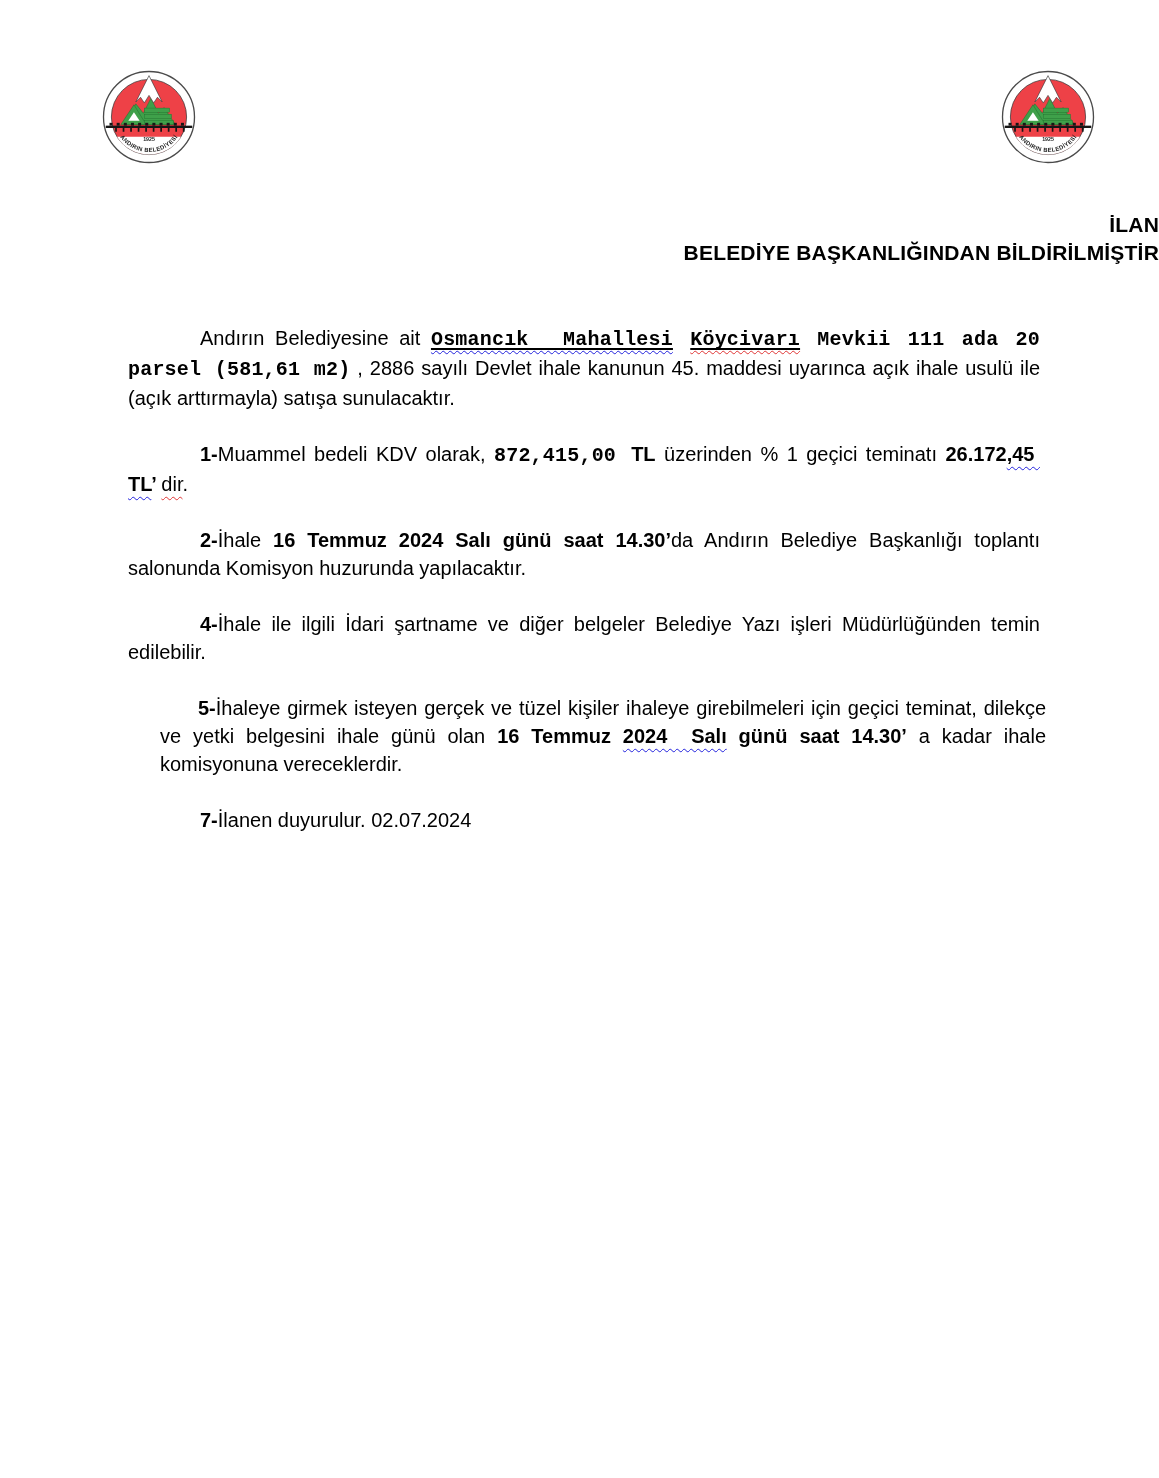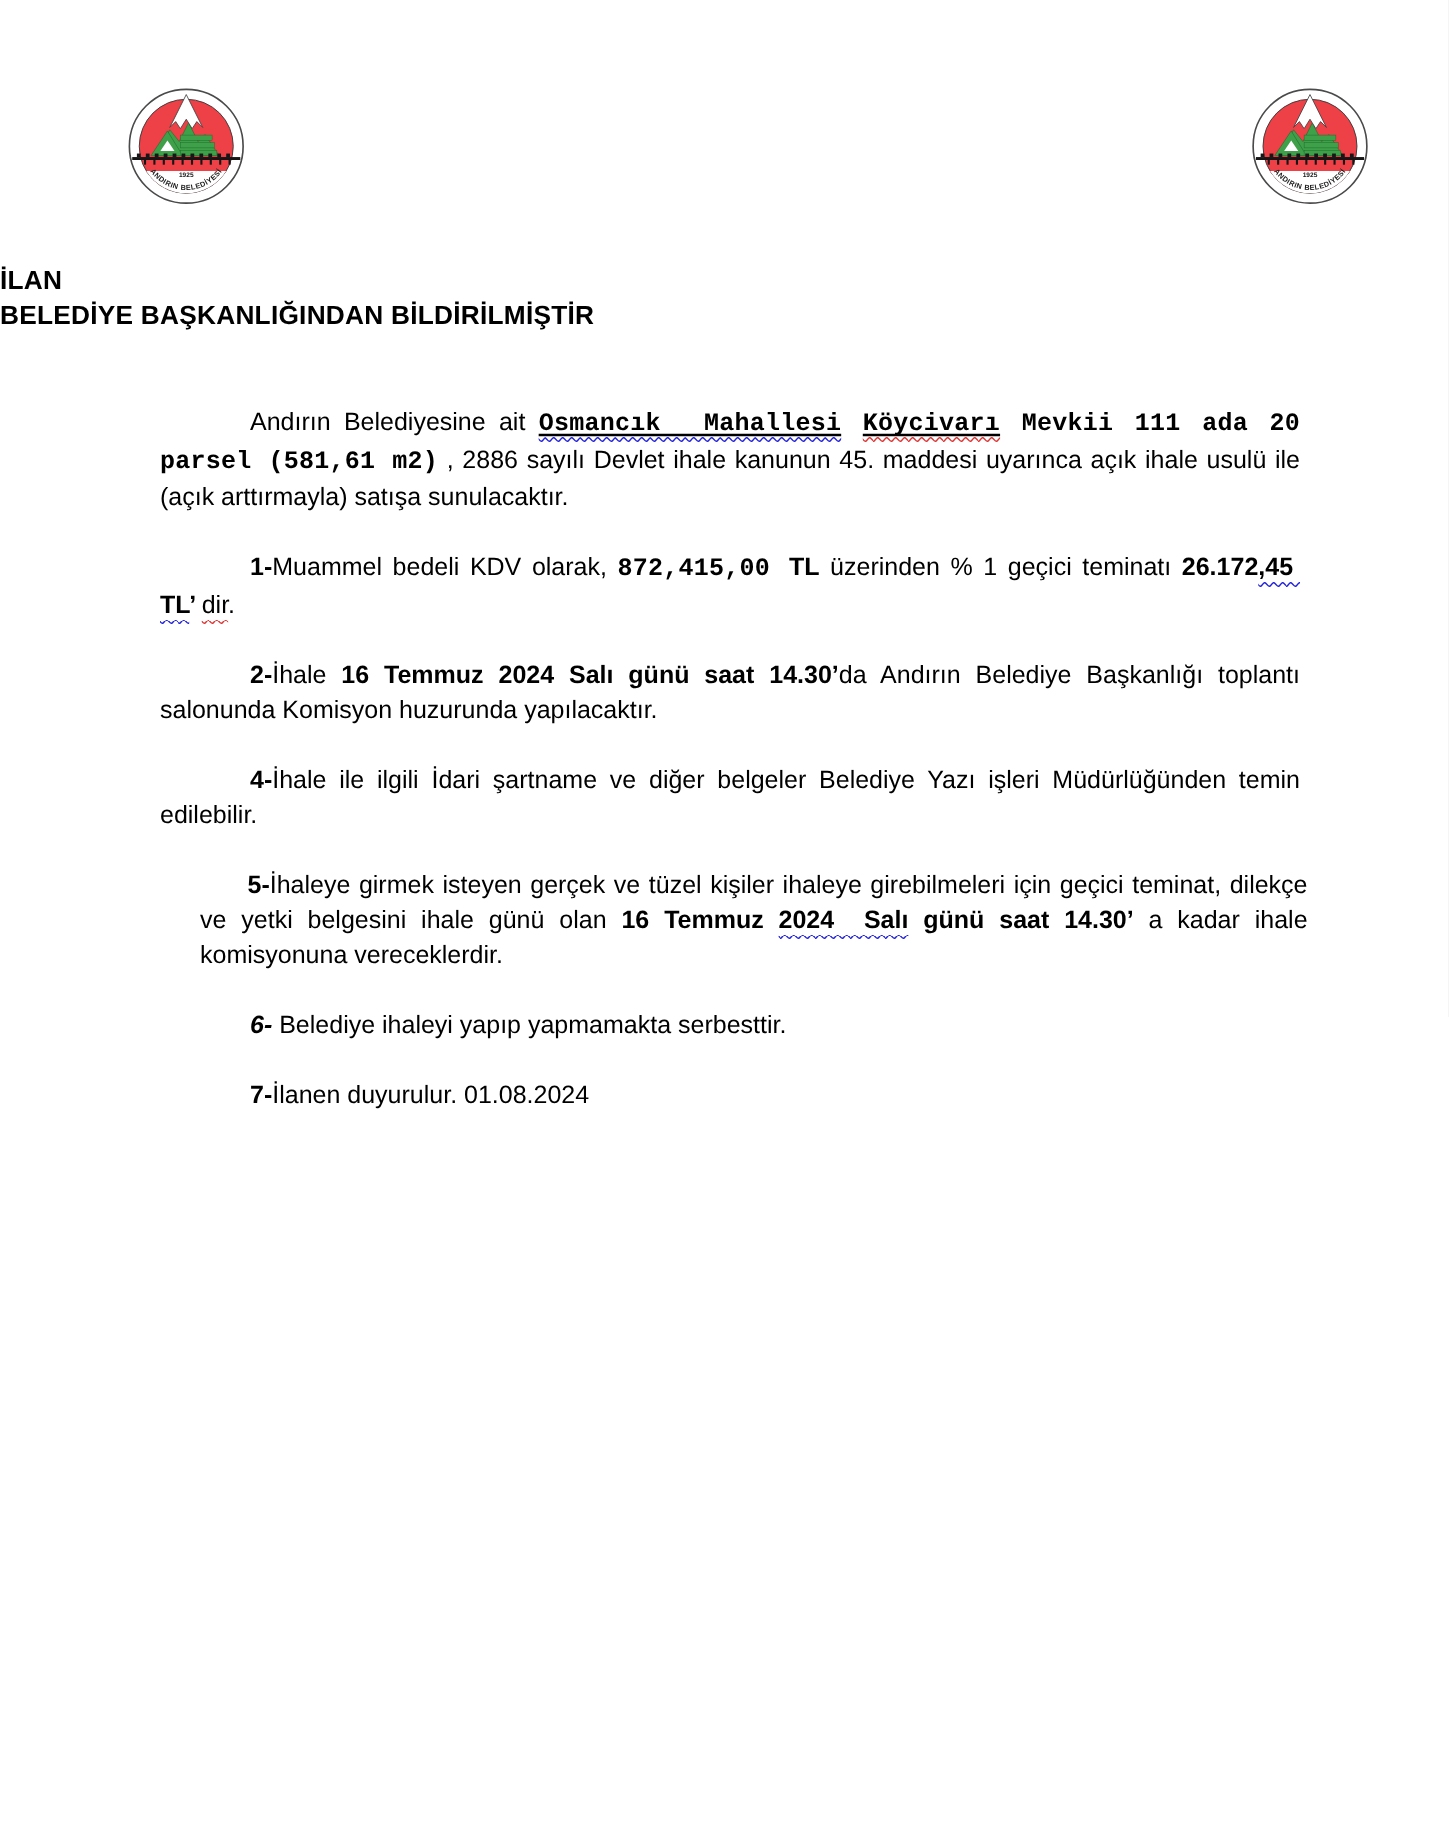--- a/index.html
+++ b/index.html
@@ -1,21 +1,21 @@
 <!DOCTYPE html>
 <html><head>
 <meta charset="utf-8">
 <style>
   html,body{margin:0;padding:0;background:#e8e8e8;}
   .page{position:relative;width:1159px;height:1478px;background:#fff;margin:0 auto;
         font-family:"Liberation Sans",sans-serif;color:#000;overflow:hidden;}
   .logo{position:absolute;top:70px;width:94px;height:94px;}
   .logo.left{left:102px;}
   .logo.right{left:1001px;}
-  .titleblock{padding-top:211px;text-align:left;font-weight:bold;
+  .titleblock{padding-top:211px;text-align:right;font-weight:bold;
               font-size:21px;line-height:28px;letter-spacing:.2px;}
   .content{margin:57px 119px 0 128px;font-size:20px;line-height:28px;
            text-align:justify;hyphens:none;}
   p.para{margin:0 0 28px 0;text-indent:72px;}
   p.para.hanging{margin-left:32px;margin-right:-6px;text-indent:38px;}
   .b{font-weight:bold;}
   .i{font-style:italic;}
   .serif{font-family:Liberation Mono, monospace;letter-spacing:.2px;}
   .u{text-decoration-line:underline;text-decoration-thickness:1.6px;
      text-underline-offset:2.5px;text-decoration-skip-ink:none;}
@@ -122,17 +122,16 @@
     <div>İLAN</div>
     <div>BELEDİYE BAŞKANLIĞINDAN BİLDİRİLMİŞTİR</div>
   </div>
 
   <div class="content">
       <p class="para"><span>Andırın Belediyesine ait </span><span class="b serif u"><span class="wavy-blue">Osmancık&nbsp; Mahallesi</span></span><span class="b serif"> </span><span class="b serif u"><span class="wavy-red">Köycivarı</span></span><span class="b serif"> Mevkii 111 ada 20 parsel (581,61 m2)</span><span> , 2886 sayılı Devlet ihale kanunun 45. maddesi uyarınca açık ihale usulü ile (açık arttırmayla) satışa sunulacaktır.</span></p>
       <p class="para"><span class="b">1-</span><span>Muammel bedeli KDV olarak, </span><span class="b serif">872,415,00 </span><span class="b">TL</span><span> üzerinden % 1 geçici teminatı </span><span class="b">26.172</span><span class="b"><span class="wavy-blue">,45&nbsp; TL</span></span><span class="b">’ </span><span><span class="wavy-red">dir</span></span><span>.</span></p>
       <p class="para"><span class="b">2-</span><span>İhale </span><span class="b">16 Temmuz 2024 Salı günü saat 14.30’</span><span>da Andırın Belediye Başkanlığı toplantı salonunda Komisyon huzurunda yapılacaktır.</span></p>
       <p class="para"><span class="b">4-</span><span>İhale ile ilgili İdari şartname ve diğer belgeler Belediye Yazı işleri Müdürlüğünden temin edilebilir.</span></p>
       <p class="para hanging"><span class="b">5-</span><span>İhaleye girmek isteyen gerçek ve tüzel kişiler ihaleye girebilmeleri için geçici teminat, dilekçe ve yetki belgesini ihale günü olan </span><span class="b">16 Temmuz </span><span class="b"><span class="wavy-blue">2024&nbsp; Salı</span></span><span class="b"> günü saat 14.30’</span><span> a kadar ihale komisyonuna vereceklerdir.</span></p>
-      <p class="para"><span class="b i">6-</span><span> Belediye ihaleyi yapıp yapmamakta serbesttir.</span></p>
-      <p class="para"><span class="b">7-</span><span>İlanen duyurulur. 01.08.2024</span></p>
+      <p class="para"><span class="b">7-</span><span>İlanen duyurulur. 02.07.2024</span></p>
     </div>
 
 </div>
 
 </body></html>

